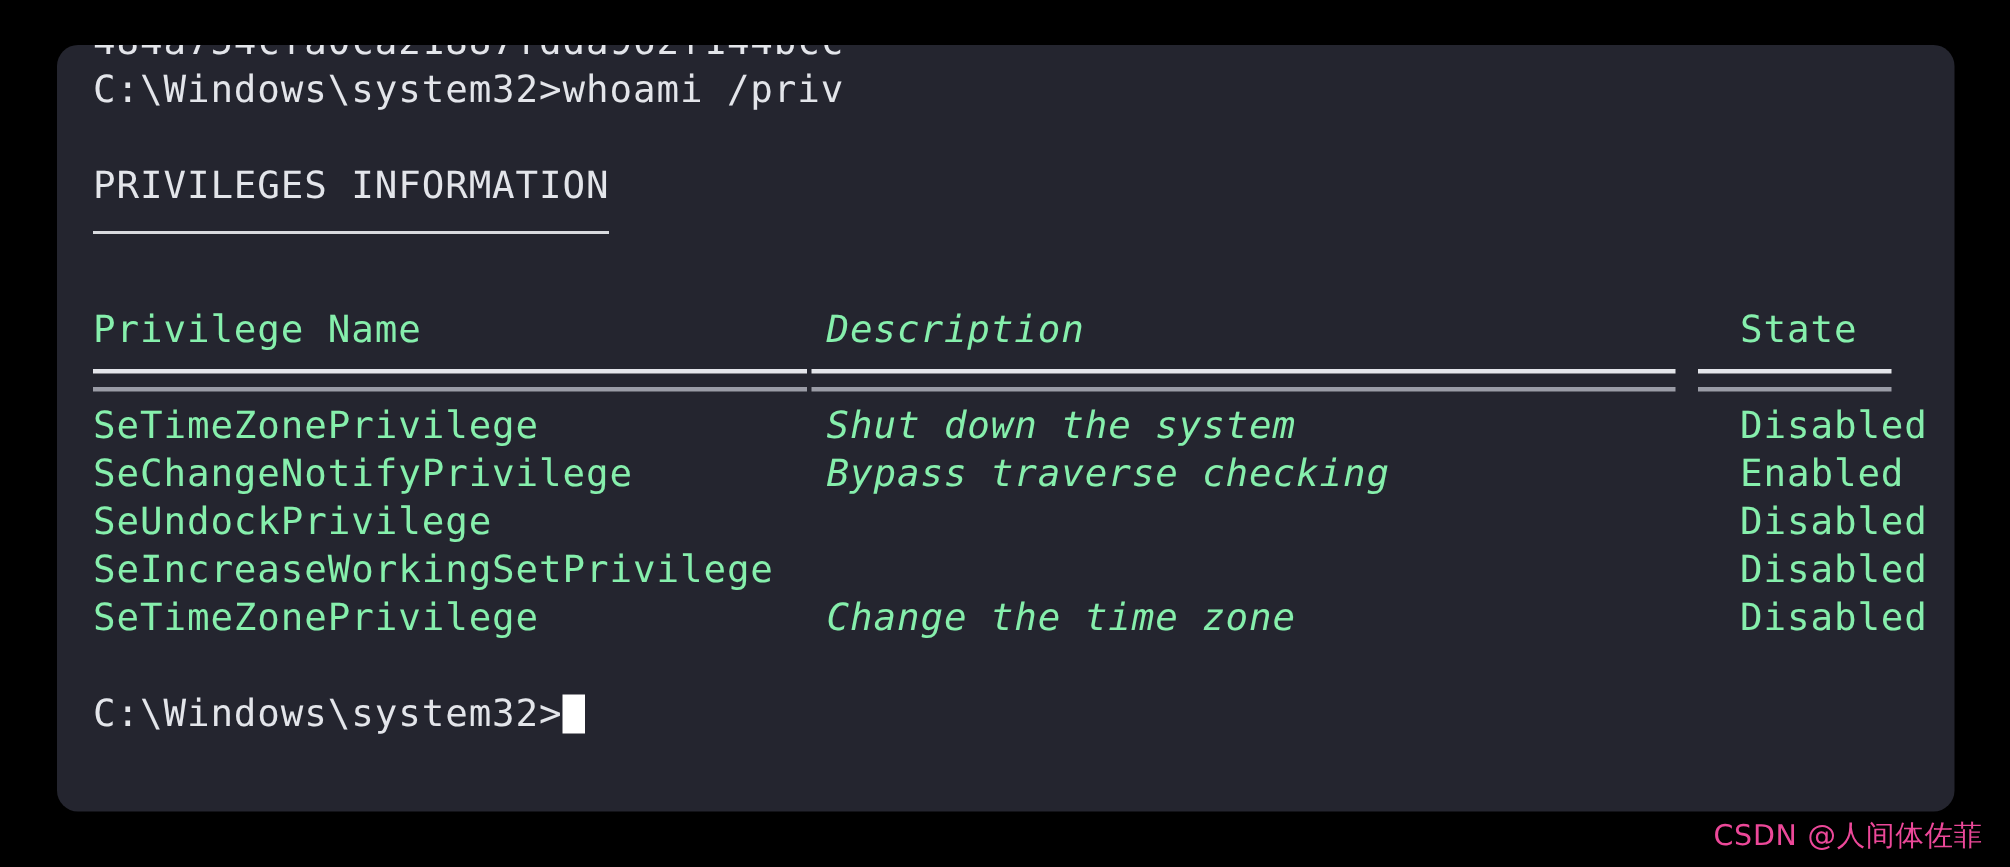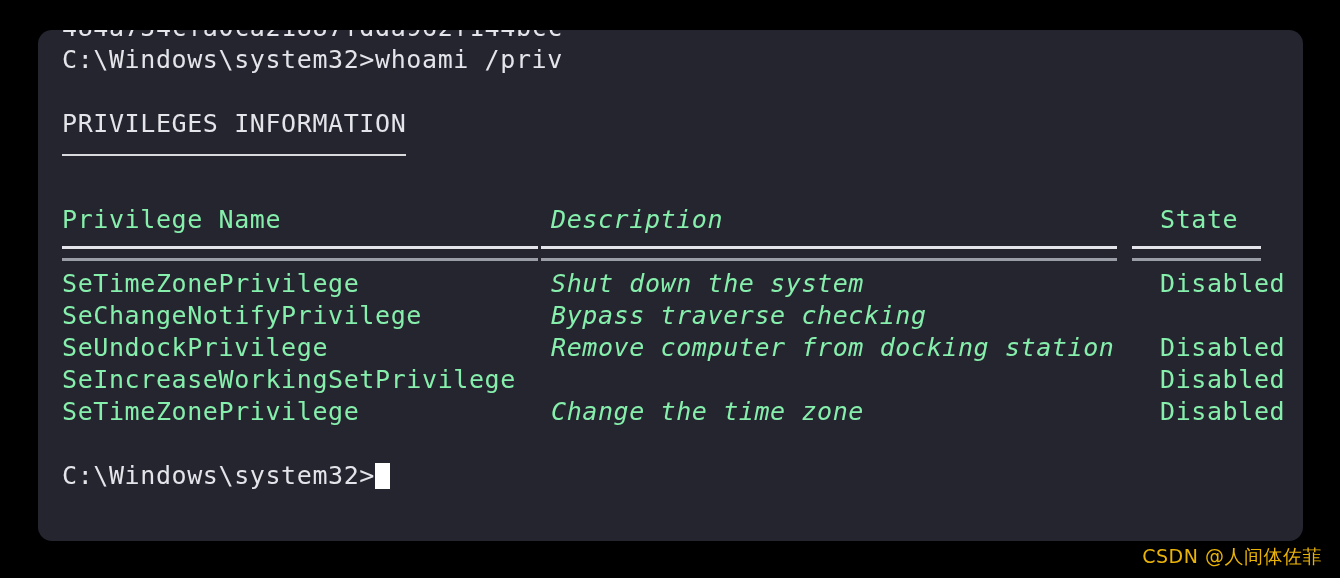--- a/index.html
+++ b/index.html
@@ -120,21 +120,21 @@
     vertical-align: -5px;
   }
 
   
   #watermark {
     position: absolute;
     right: 18px;
     bottom: 8px;
     font-family: "DejaVu Sans", "Liberation Sans", sans-serif;
     font-size: 19px;
-    color: #eab308;
+    color: #ec4899;
     letter-spacing: 0.5px;
     white-space: nowrap;
   }
 </style>
 </head>
 <body>
 
 <div id="canvas">
 
   <div id="terminal">
@@ -168,24 +168,24 @@
       </div>
 
       <div class="row">
         <span class="col-name">SeTimeZonePrivilege</span>
         <span class="col-desc">Shut down the system</span>
         <span class="col-state">Disabled</span>
       </div>
       <div class="row">
         <span class="col-name">SeChangeNotifyPrivilege</span>
         <span class="col-desc">Bypass traverse checking</span>
+        <span class="col-state">Enabled</span>
       </div>
       <div class="row">
         <span class="col-name">SeUndockPrivilege</span>
-        <span class="col-desc">Remove computer from docking station</span>
         <span class="col-state">Disabled</span>
       </div>
       <div class="row">
         <span class="col-name">SeIncreaseWorkingSetPrivilege</span>
         <span class="col-state">Disabled</span>
       </div>
       <div class="row">
         <span class="col-name">SeTimeZonePrivilege</span>
         <span class="col-desc">Change the time zone</span>
         <span class="col-state">Disabled</span>

